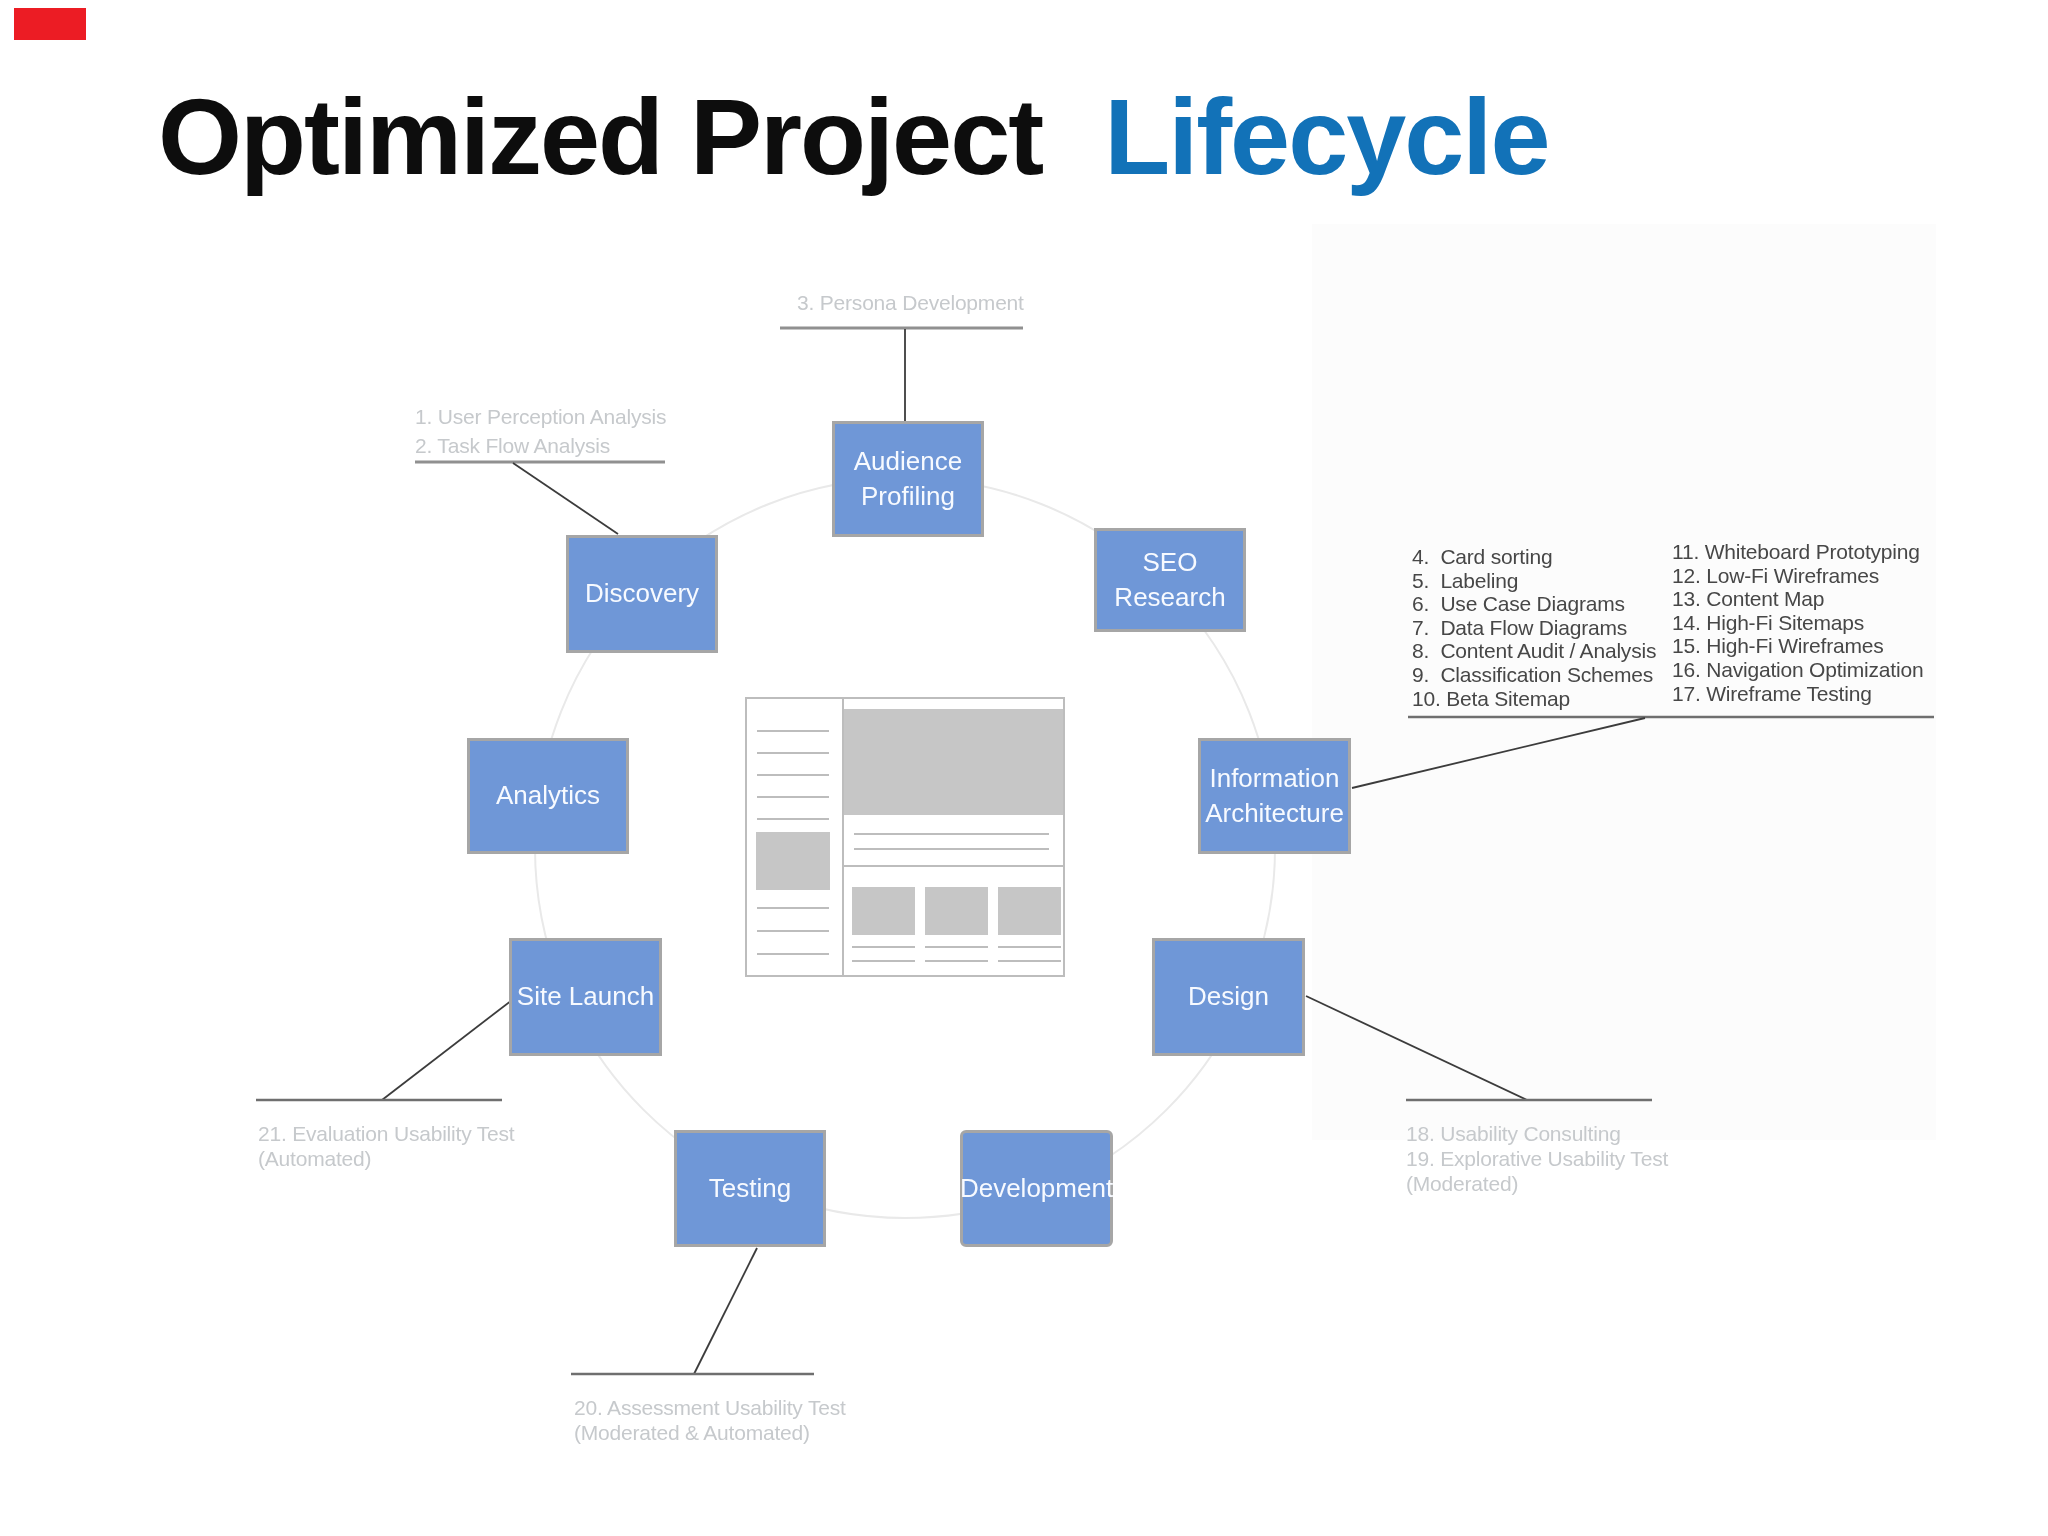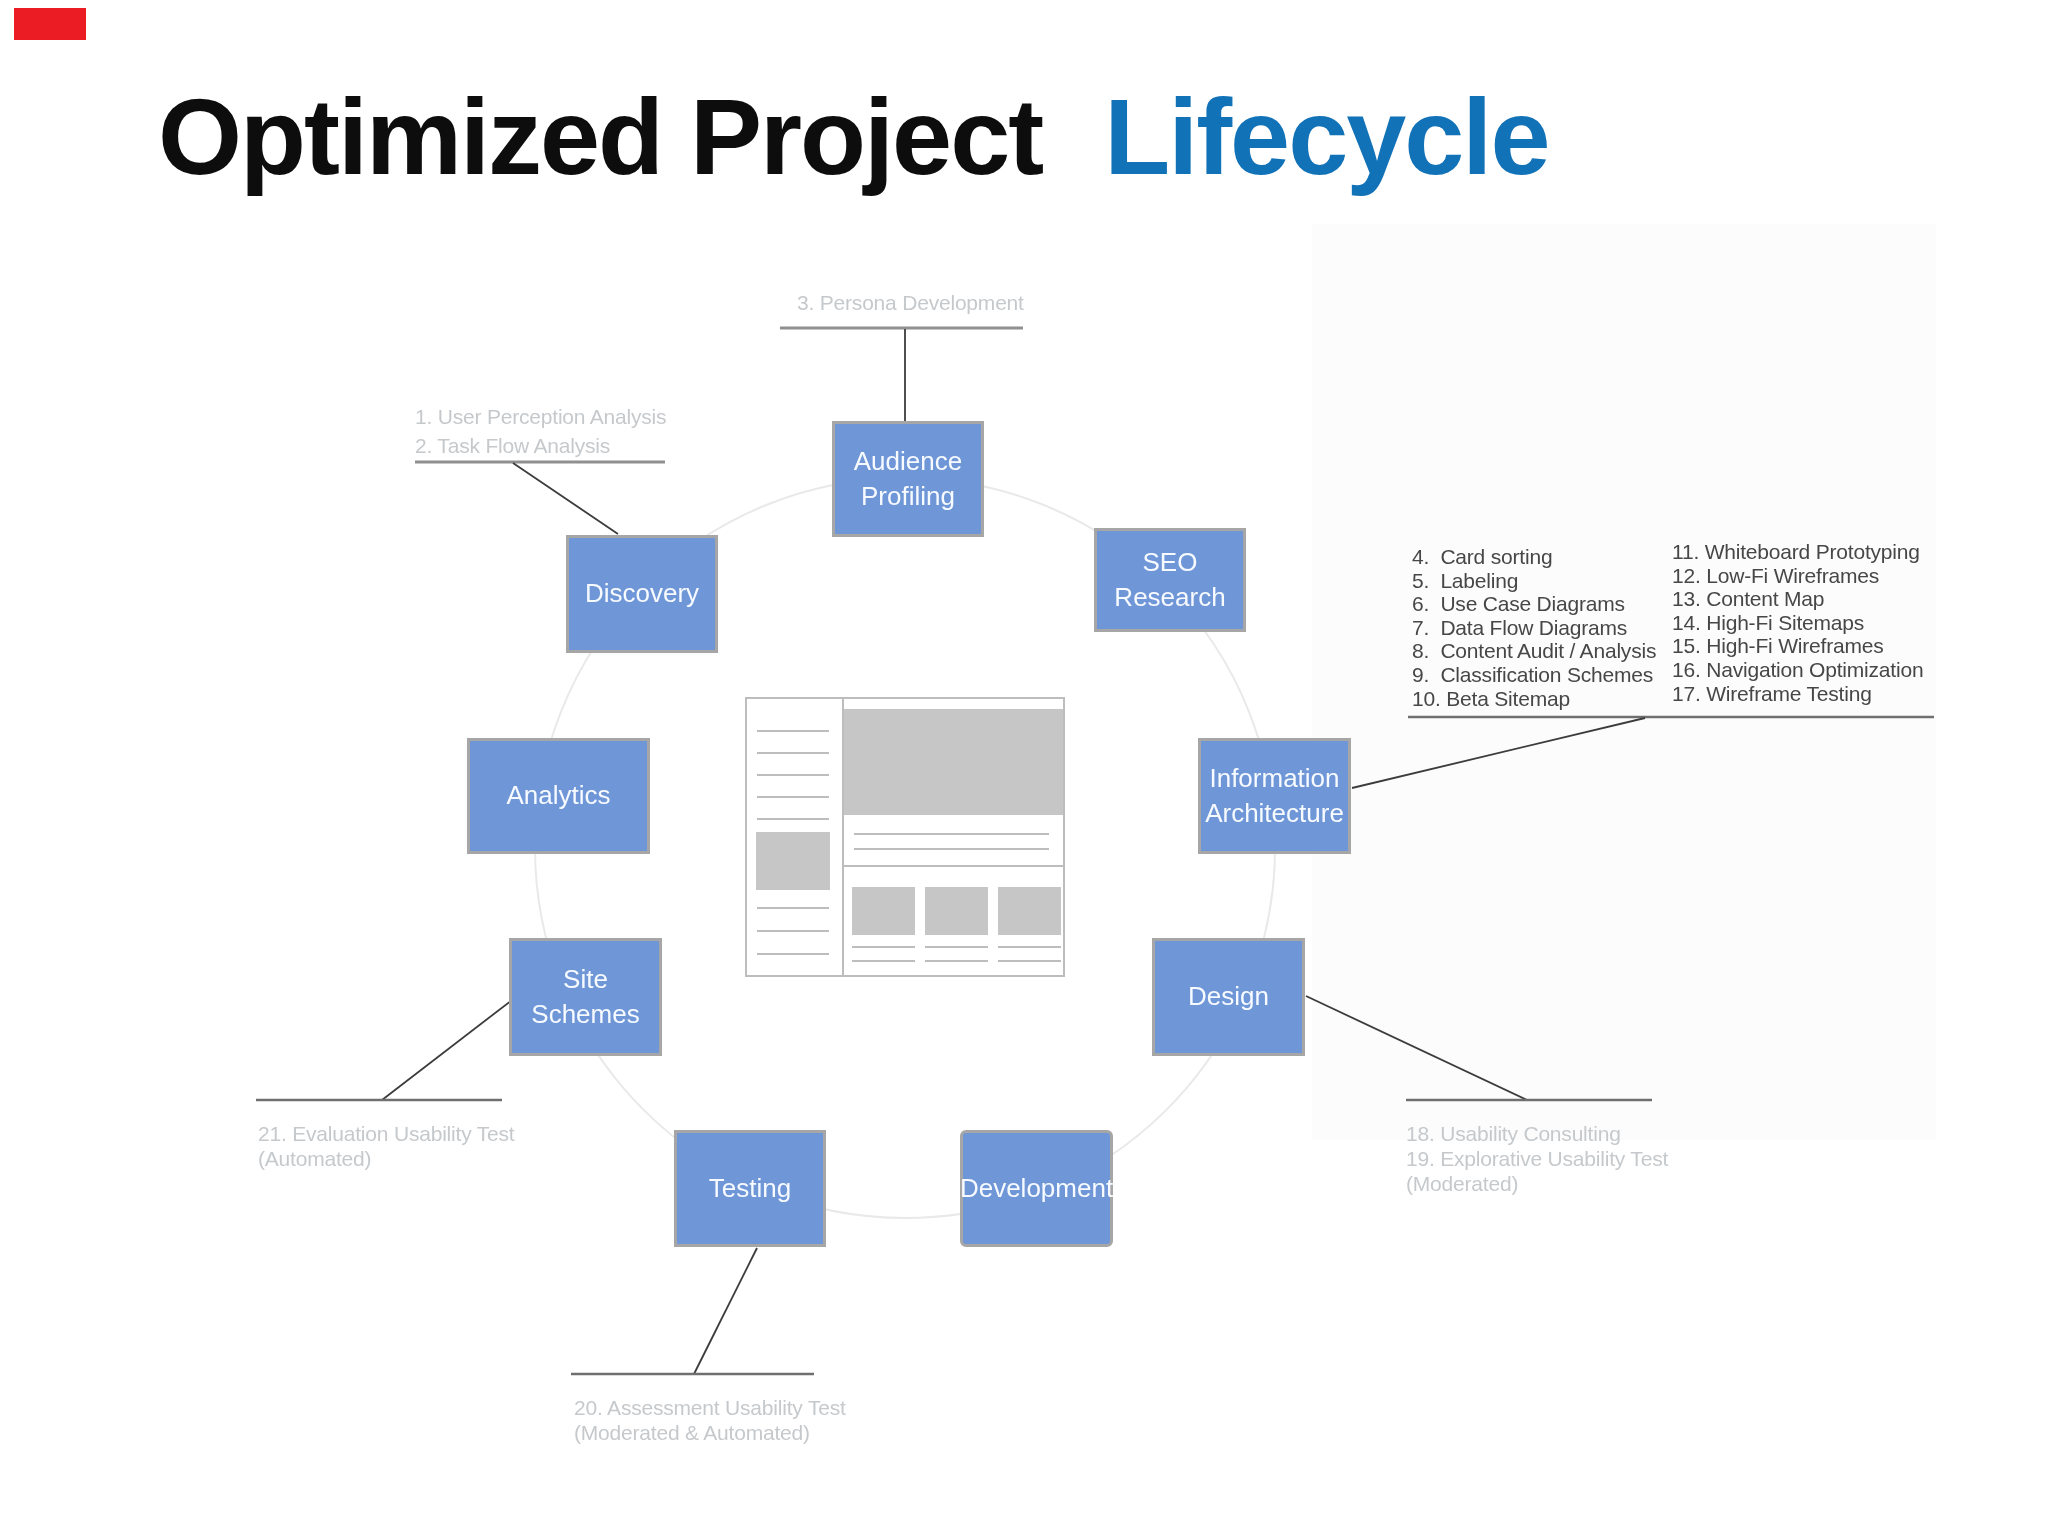--- a/index.html
+++ b/index.html
@@ -124,23 +124,23 @@
   <div class="phase-box" style="left:1152px;top:938px;width:153px;height:118px;">
       <span>Design</span>
     </div>
   <div class="phase-box" style="left:960px;top:1130px;width:153px;height:117px;border-radius:6px;">
       <span>Development</span>
     </div>
   <div class="phase-box" style="left:674px;top:1130px;width:152px;height:117px;">
       <span>Testing</span>
     </div>
   <div class="phase-box" style="left:509px;top:938px;width:153px;height:118px;">
-      <span>Site Schemes</span>
+      <span>Site Launch</span>
     </div>
-  <div class="phase-box" style="left:467px;top:738px;width:183px;height:116px;">
+  <div class="phase-box" style="left:467px;top:738px;width:162px;height:116px;">
       <span>Analytics</span>
     </div>
   <div class="phase-box" style="left:566px;top:535px;width:152px;height:118px;">
       <span>Discovery</span>
     </div>
 
   <div class="ann" style="left:797px;top:288px;">3. Persona Development</div>
   <div class="ann" style="left:415px;top:402px;"><div>1. User Perception Analysis</div><div>2. Task Flow Analysis</div></div>
   <div class="list" style="left:1412px;top:545px;"><div>4.  Card sorting</div><div>5.  Labeling</div><div>6.  Use Case Diagrams</div><div>7.  Data Flow Diagrams</div><div>8.  Content Audit / Analysis</div><div>9.  Classification Schemes</div><div>10. Beta Sitemap</div></div>
   <div class="list" style="left:1672px;top:540px;"><div>11. Whiteboard Prototyping</div><div>12. Low-Fi Wireframes</div><div>13. Content Map</div><div>14. High-Fi Sitemaps</div><div>15. High-Fi Wireframes</div><div>16. Navigation Optimization</div><div>17. Wireframe Testing</div></div>

